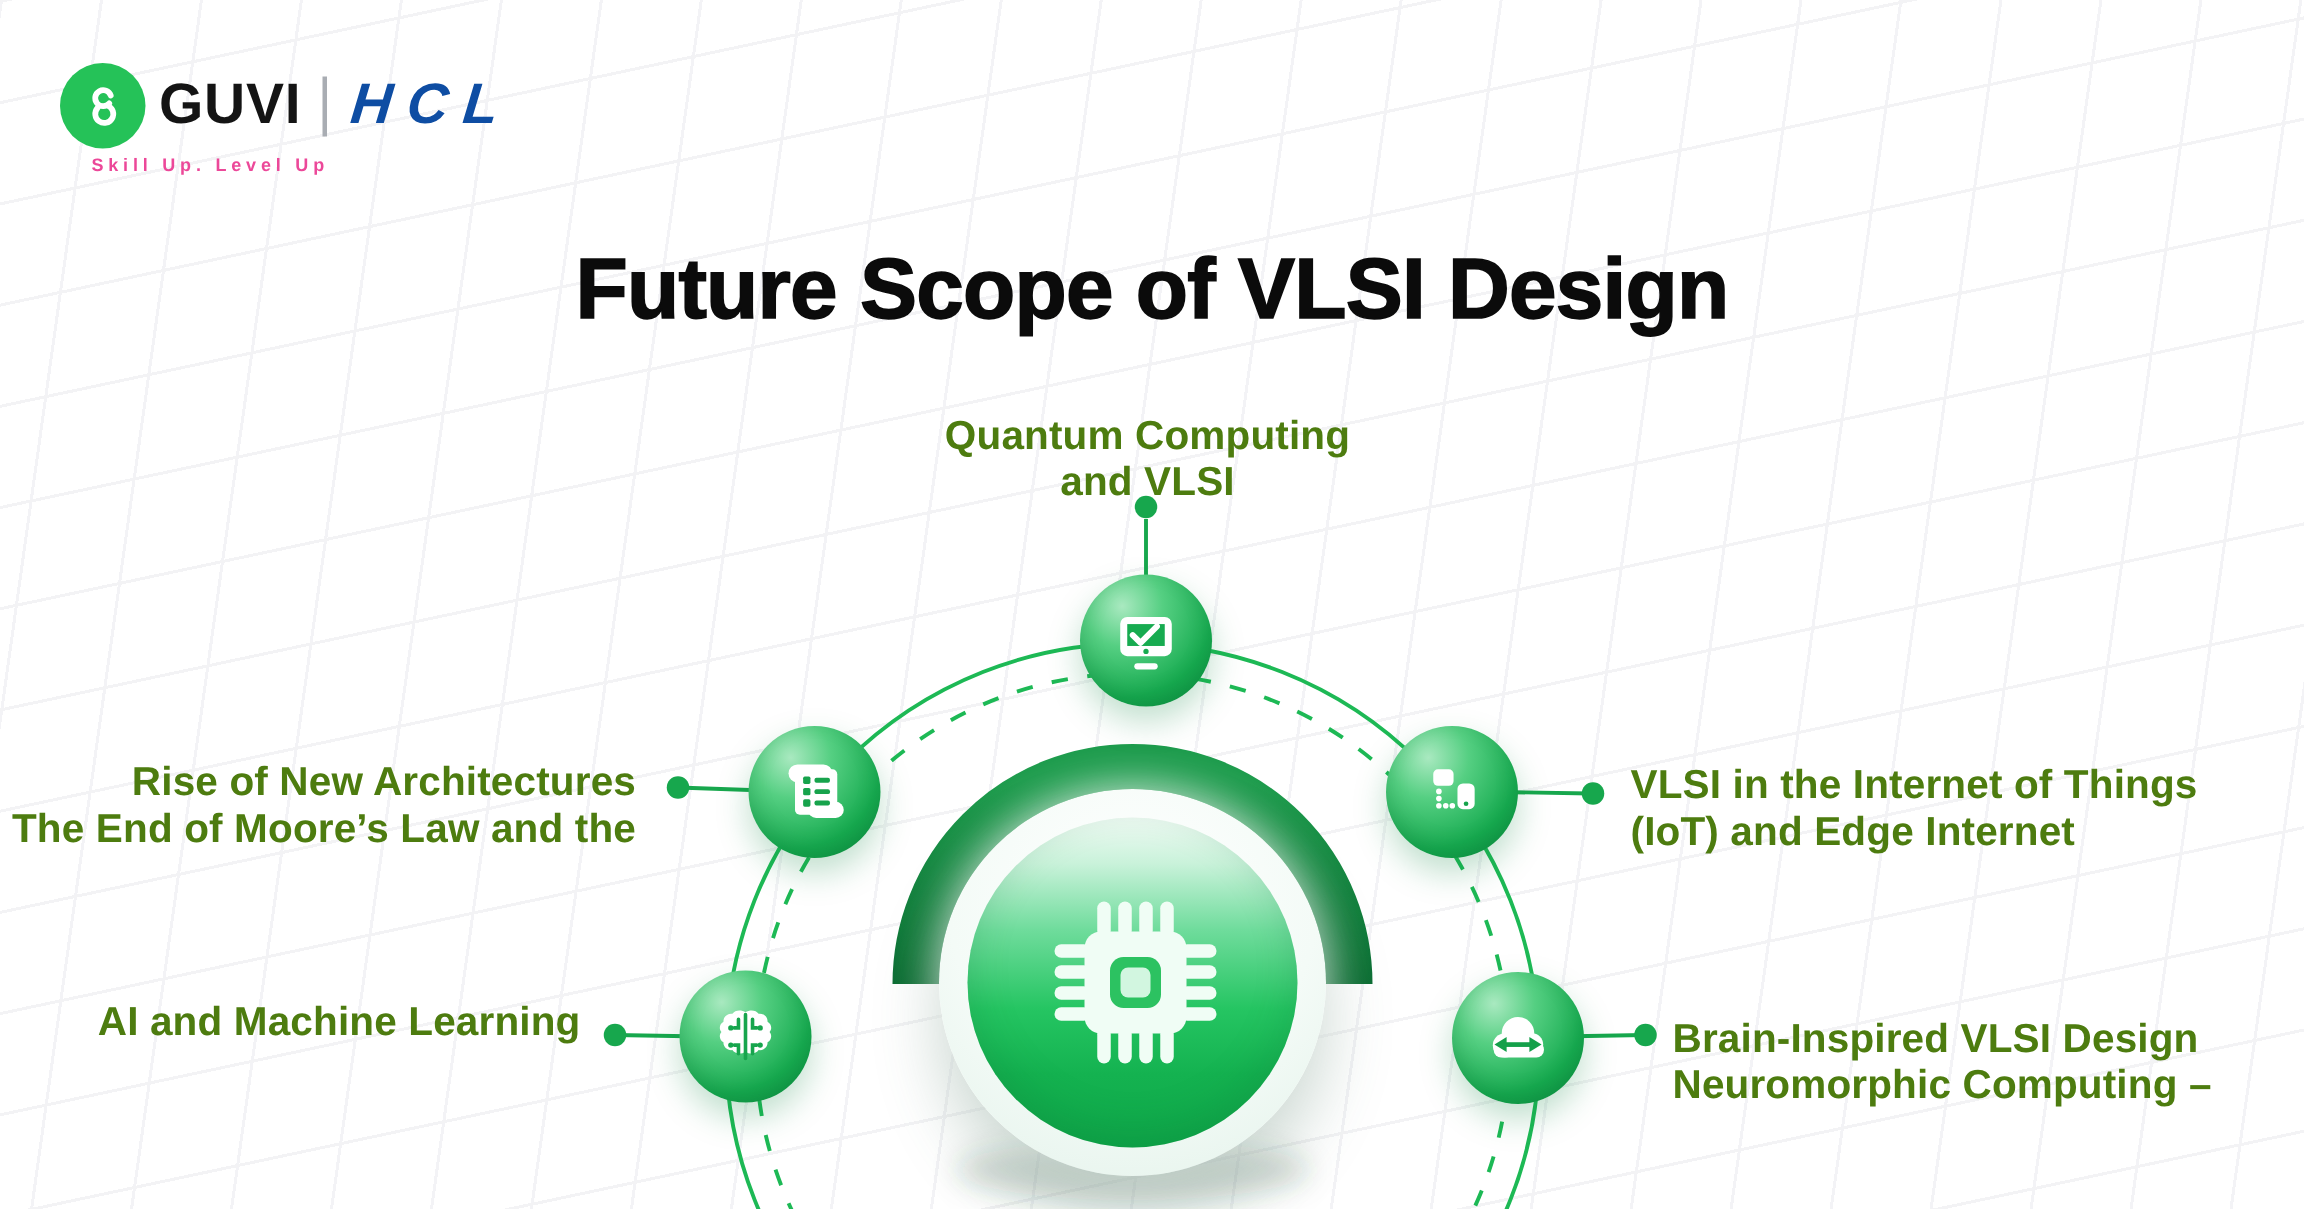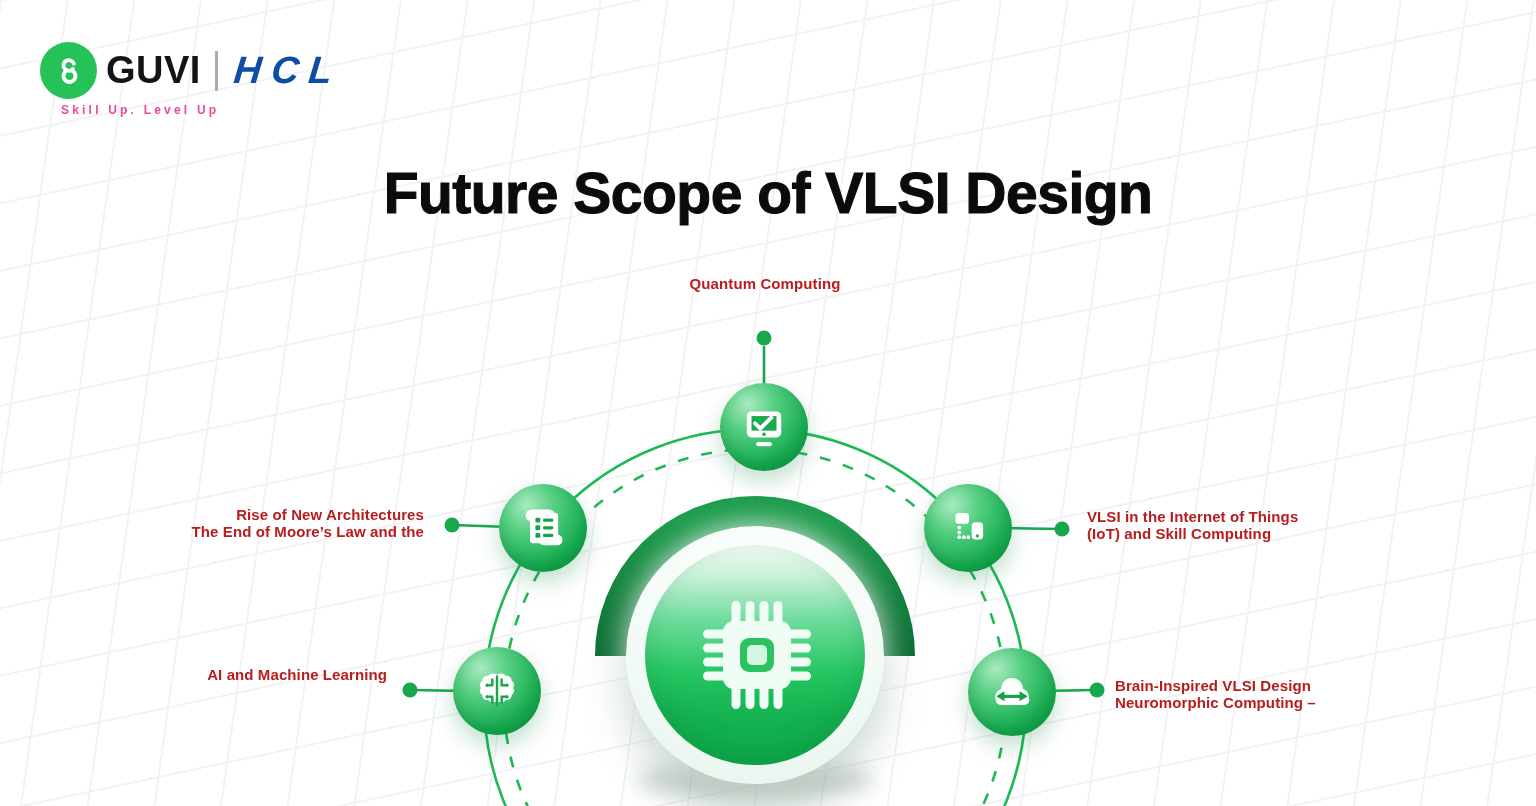--- a/index.html
+++ b/index.html
@@ -41,21 +41,21 @@
   .node{position:absolute;width:88px;height:88px;border-radius:50%;z-index:3;display:flex;align-items:center;justify-content:center;
     background:radial-gradient(circle at 32% 24%,#a9e9c0 0%,#55cf82 30%,#17ab50 68%,#0b8c3e 100%);
     box-shadow:0 10px 22px rgba(13,130,60,.26),inset 0 -6px 14px rgba(8,90,40,.18);}
   .node-quantum{left:720px;top:383px;}
   .node-moores{left:499px;top:484px;}
   .node-iot{left:924px;top:484px;}
   .node-ai{left:453px;top:647px;}
   .node-neuro{left:968px;top:648px;}
 
   
-  .label{position:absolute;z-index:4;font-size:15px;font-weight:600;color:#b91c1c;line-height:1.14;letter-spacing:.1px;}
+  .label{position:absolute;z-index:4;font-size:27px;font-weight:600;color:#4d7c0f;line-height:1.14;letter-spacing:.1px;}
   .label span{display:block;white-space:nowrap;}
   .label-top{left:765px;top:275px;transform:translateX(-50%);text-align:center;}
   .label-left{right:1112px;top:506px;text-align:right;}
   .label-right{left:1087px;top:508px;text-align:left;}
   .label-bl{right:1149px;top:666px;text-align:left;}
   .label-br{left:1115px;top:677px;text-align:left;}
 </style>
 </head>
 <body>
 
@@ -212,28 +212,29 @@
       <g fill="#14a04a">
         <rect x="16.2" y="26.6" width="15.6" height="2.9"></rect>
         <path d="M9.5 28 L17 23.4 17 32.6 Z"></path>
         <path d="M38.5 28 L31 23.4 31 32.6 Z"></path>
       </g>
     </svg>
   </div>
 
   <div class="label label-top">
     <span>Quantum Computing</span>
+    <span>and VLSI</span>
   </div>
   <div class="label label-left">
     <span>Rise of New Architectures</span>
     <span>The End of Moore’s Law and the</span>
   </div>
   <div class="label label-right">
     <span>VLSI in the Internet of Things</span>
-    <span>(IoT) and Skill Computing</span>
+    <span>(IoT) and Edge Internet</span>
   </div>
   <div class="label label-bl">
     <span>AI and Machine Learning</span>
   </div>
   <div class="label label-br">
     <span>Brain-Inspired VLSI Design</span>
     <span>Neuromorphic Computing –</span>
   </div>
 </div>
 

